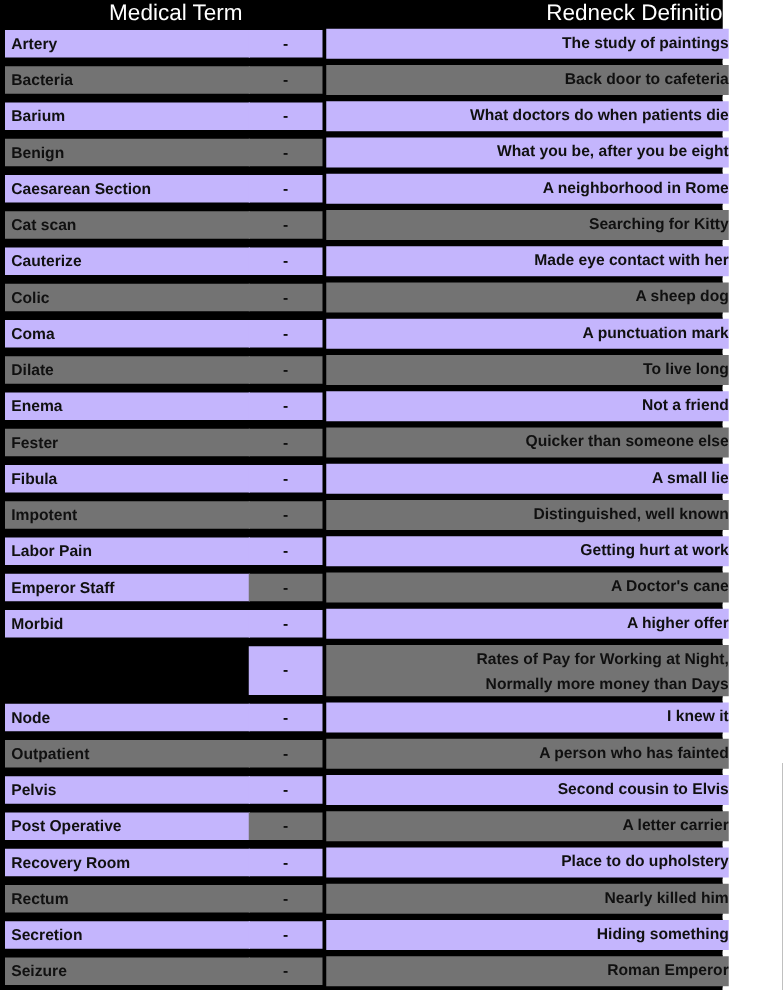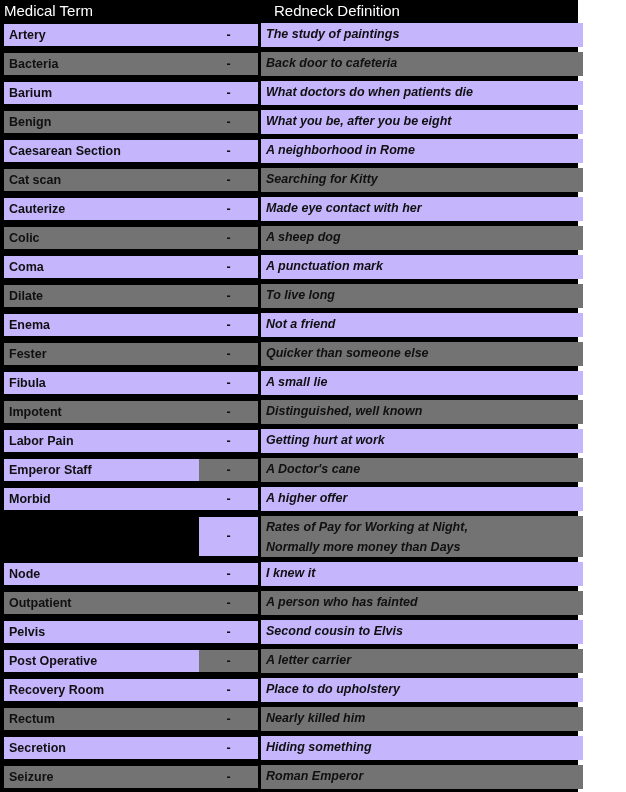--- a/index.html
+++ b/index.html
@@ -29,22 +29,22 @@
     position: relative;
     height: 22px;
     background: #000000;
   }
   .header-cell {
     position: absolute;
     top: 0;
     height: 22px;
     line-height: 21px;
     color: #ffffff;
-    font-size: 15px;
-    text-align: left;
+    font-size: 18px;
+    text-align: right;
     white-space: nowrap;
   }
   .header-term { left: 4px;   width: 190px; }
   .header-def  { left: 274px; width: 314px; }
 
   
   .row {
     position: relative;
     height: 26px;
     margin-bottom: 3px;
@@ -78,23 +78,22 @@
     line-height: 22px;
     text-align: center;
   }
   .cell-def {
     left: 261px;
     width: 317px;
     top: 1px;
     bottom: 1px;
     padding-left: 5px;
     line-height: 22px;
-    text-align: left;
+    text-align: right;
     white-space: pre-line;
-    font-style: italic;
   }
   .row.tall .cell-term,
   .row.tall .cell-dash { line-height: 39px; }
   .row.tall .cell-def  { line-height: 20px; padding-top: 1px; }
 
   .pink { background: #c4b5fd; }
   .cyan { background: #737373; }
 </style>
 </head>
 <body>

